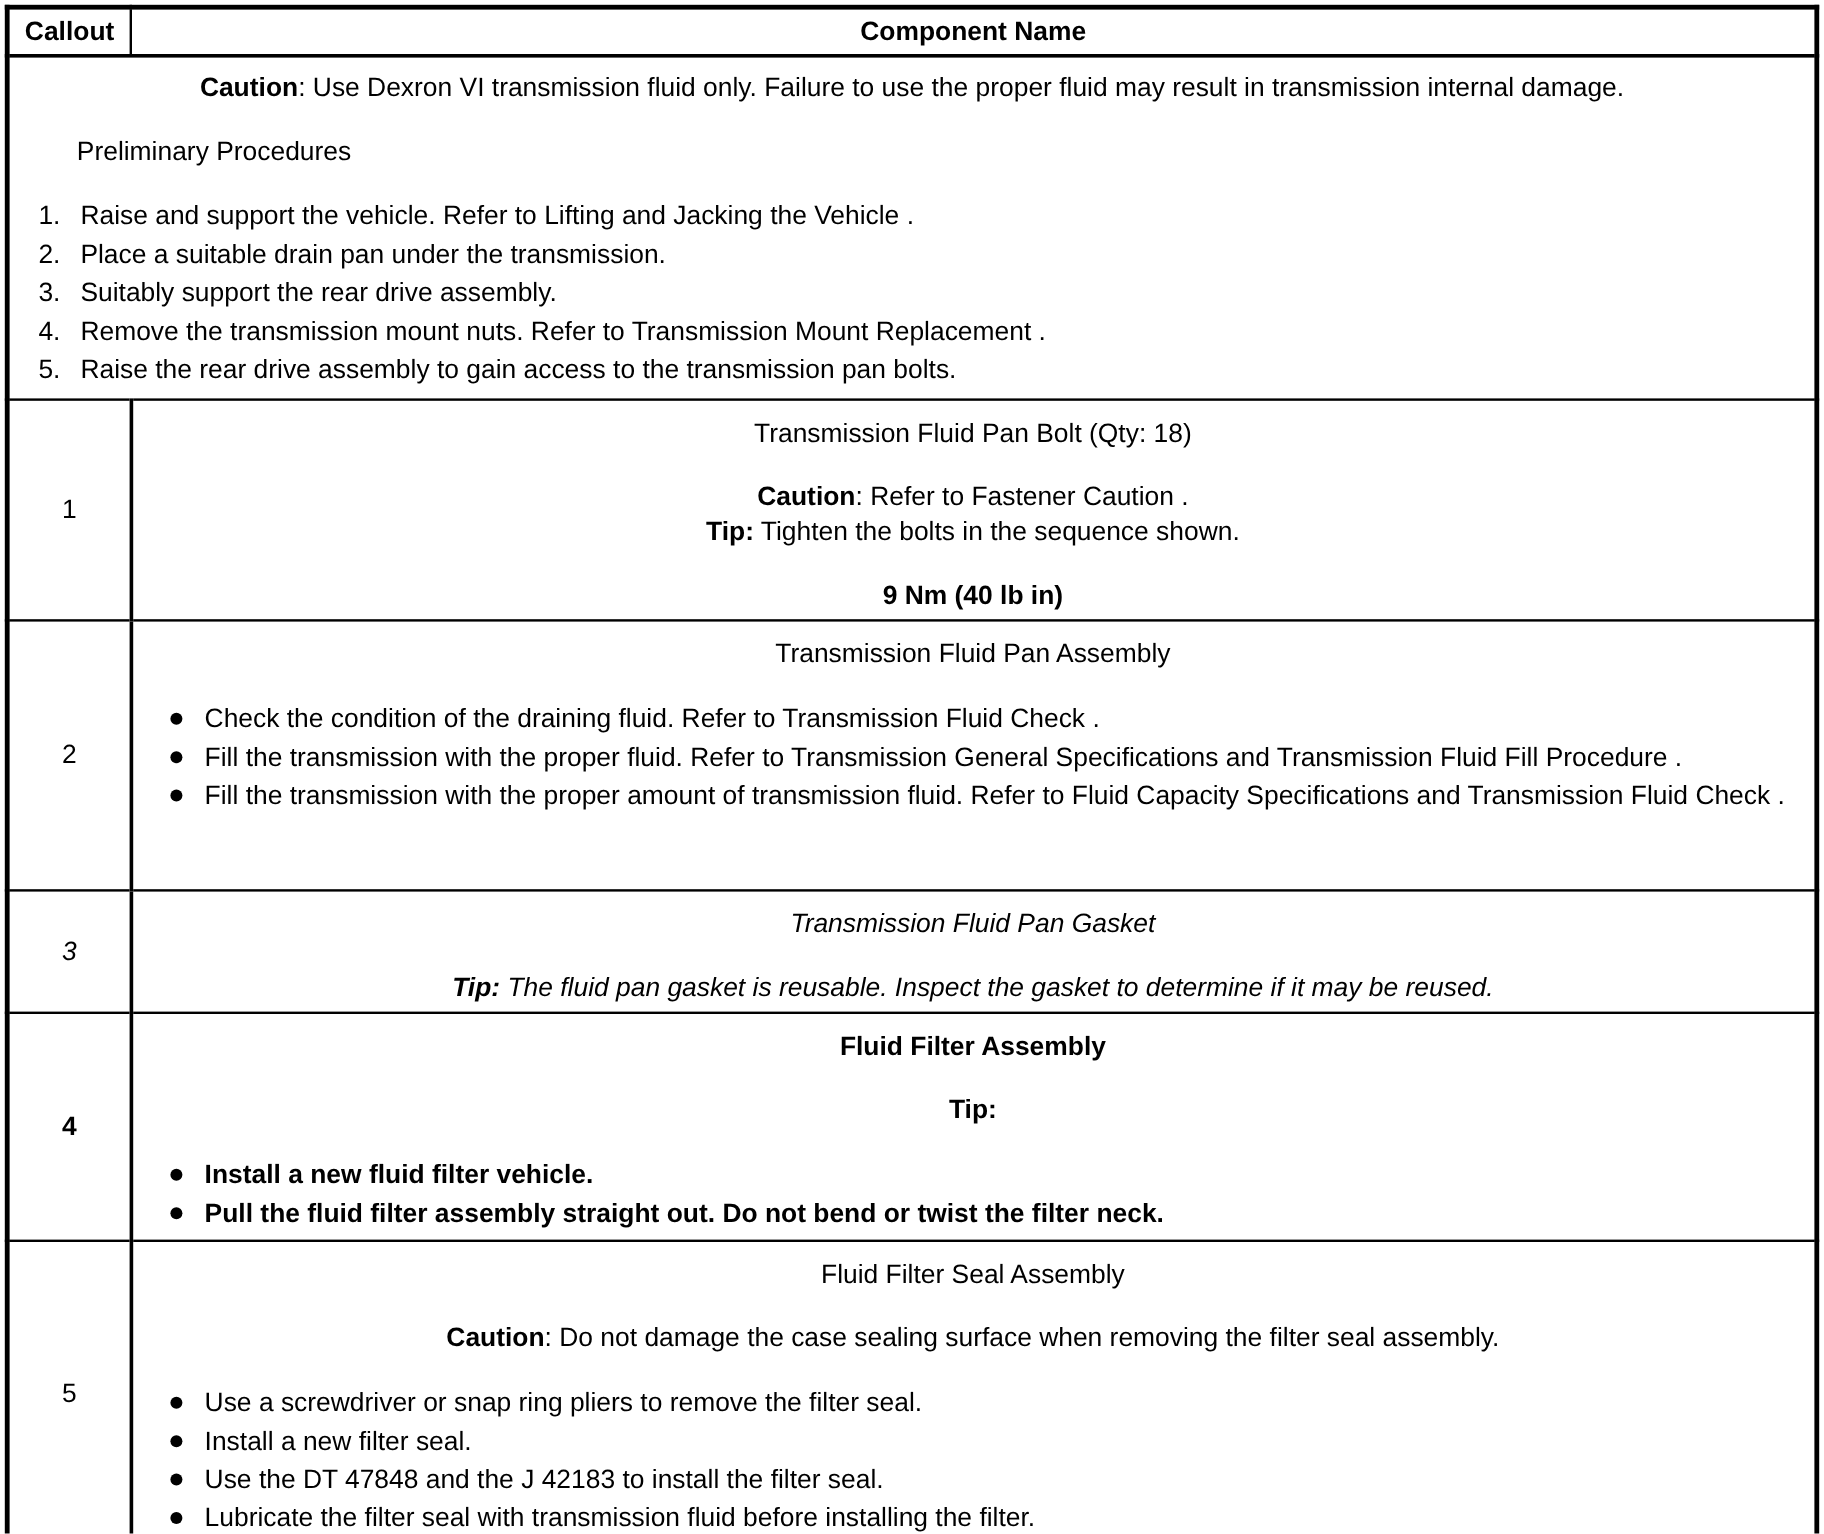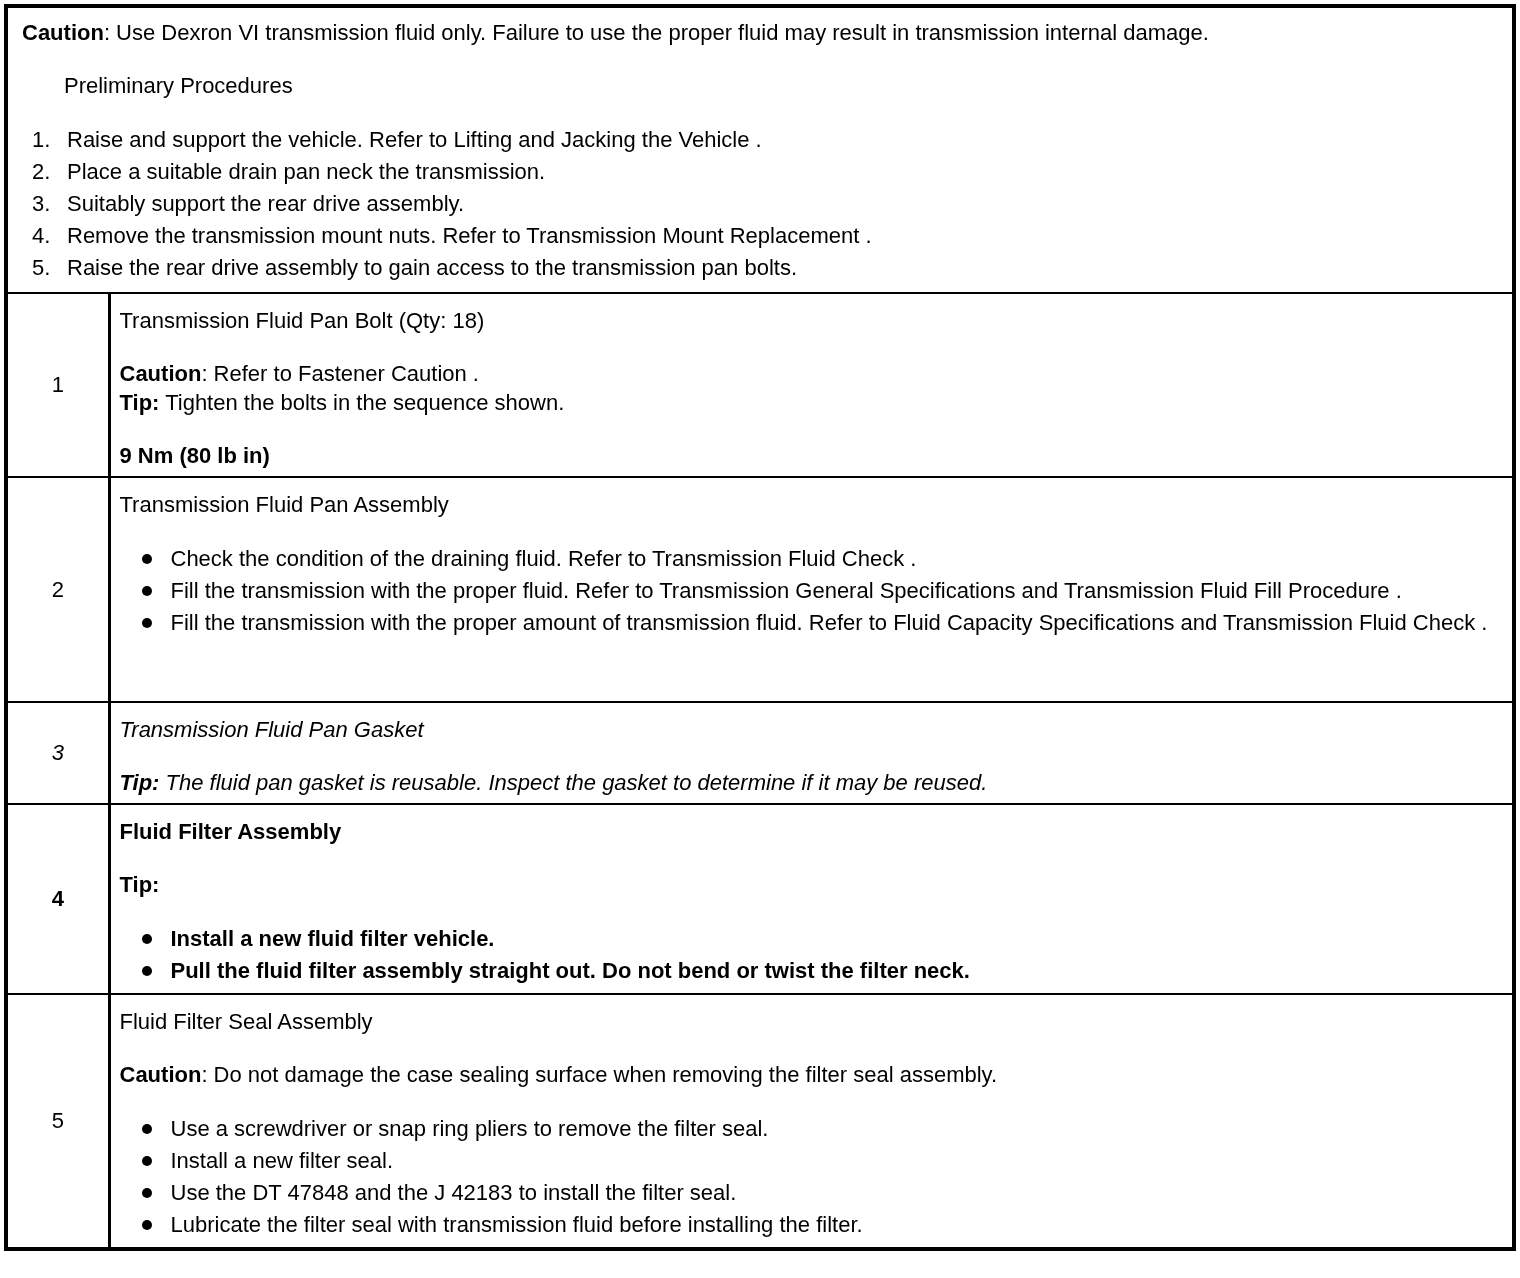--- a/index.html
+++ b/index.html
@@ -42,20 +42,21 @@
   }
   td.content-cell {
     padding: 12px 10px 6px 9px;
   }
   td.span-cell {
     padding: 10px 14px 6px 14px;
   }
   p.line {
     margin: 0 0 24px 0;
     line-height: 29px;
+    text-align: center;
   }
   p.line:last-child { margin-bottom: 0; }
   p.heading-line {
     font-weight: normal;
     margin: 0 0 24px 42px;
     line-height: 29px;
   }
   ol.steps {
     list-style: none;
     margin: 0; padding: 0 0 2px 0;
@@ -97,41 +98,45 @@
 </style>
 </head>
 <body>
 
 <table class="component-table">
   <colgroup>
     <col class="callout-col">
     <col>
   </colgroup>
   <tbody>
+    <tr>
+      <th>Callout</th>
+      <th>Component Name</th>
+    </tr>
 
     <tr class="r-caution">
       <td class="span-cell" colspan="2">
         <p class="line"><b>Caution</b><span>: Use Dexron VI transmission fluid only. Failure to use the proper fluid may result in transmission internal damage.</span></p>
         <p class="heading-line">Preliminary Procedures</p>
         <ol class="steps">
           <li><span class="num">1.</span><span>Raise and support the vehicle. Refer to Lifting and Jacking the Vehicle .</span></li>
-          <li><span class="num">2.</span><span>Place a suitable drain pan neck the transmission.</span></li>
+          <li><span class="num">2.</span><span>Place a suitable drain pan under the transmission.</span></li>
           <li><span class="num">3.</span><span>Suitably support the rear drive assembly.</span></li>
           <li><span class="num">4.</span><span>Remove the transmission mount nuts. Refer to Transmission Mount Replacement .</span></li>
           <li><span class="num">5.</span><span>Raise the rear drive assembly to gain access to the transmission pan bolts.</span></li>
         </ol>
       </td>
     </tr>
 
     <tr class="r1">
       <td class="callout-cell">1</td>
       <td class="content-cell">
         <p class="line">Transmission Fluid Pan Bolt (Qty: 18)</p>
         <p class="line"><b>Caution</b><span>: Refer to Fastener Caution .</span><br><b>Tip:</b><span> Tighten the bolts in the sequence shown.</span></p>
-        <p class="line bold">9 Nm (80 lb in)</p>
+        <p class="line bold">9 Nm (40 lb in)</p>
       </td>
     </tr>
 
     <tr class="r2">
       <td class="callout-cell">2</td>
       <td class="content-cell">
         <p class="line">Transmission Fluid Pan Assembly</p>
         <ul class="bullets">
           <li><span class="bullet"></span><span>Check the condition of the draining fluid. Refer to Transmission Fluid Check .</span></li>
           <li><span class="bullet"></span><span>Fill the transmission with the proper fluid. Refer to Transmission General Specifications and Transmission Fluid Fill Procedure .</span></li>

